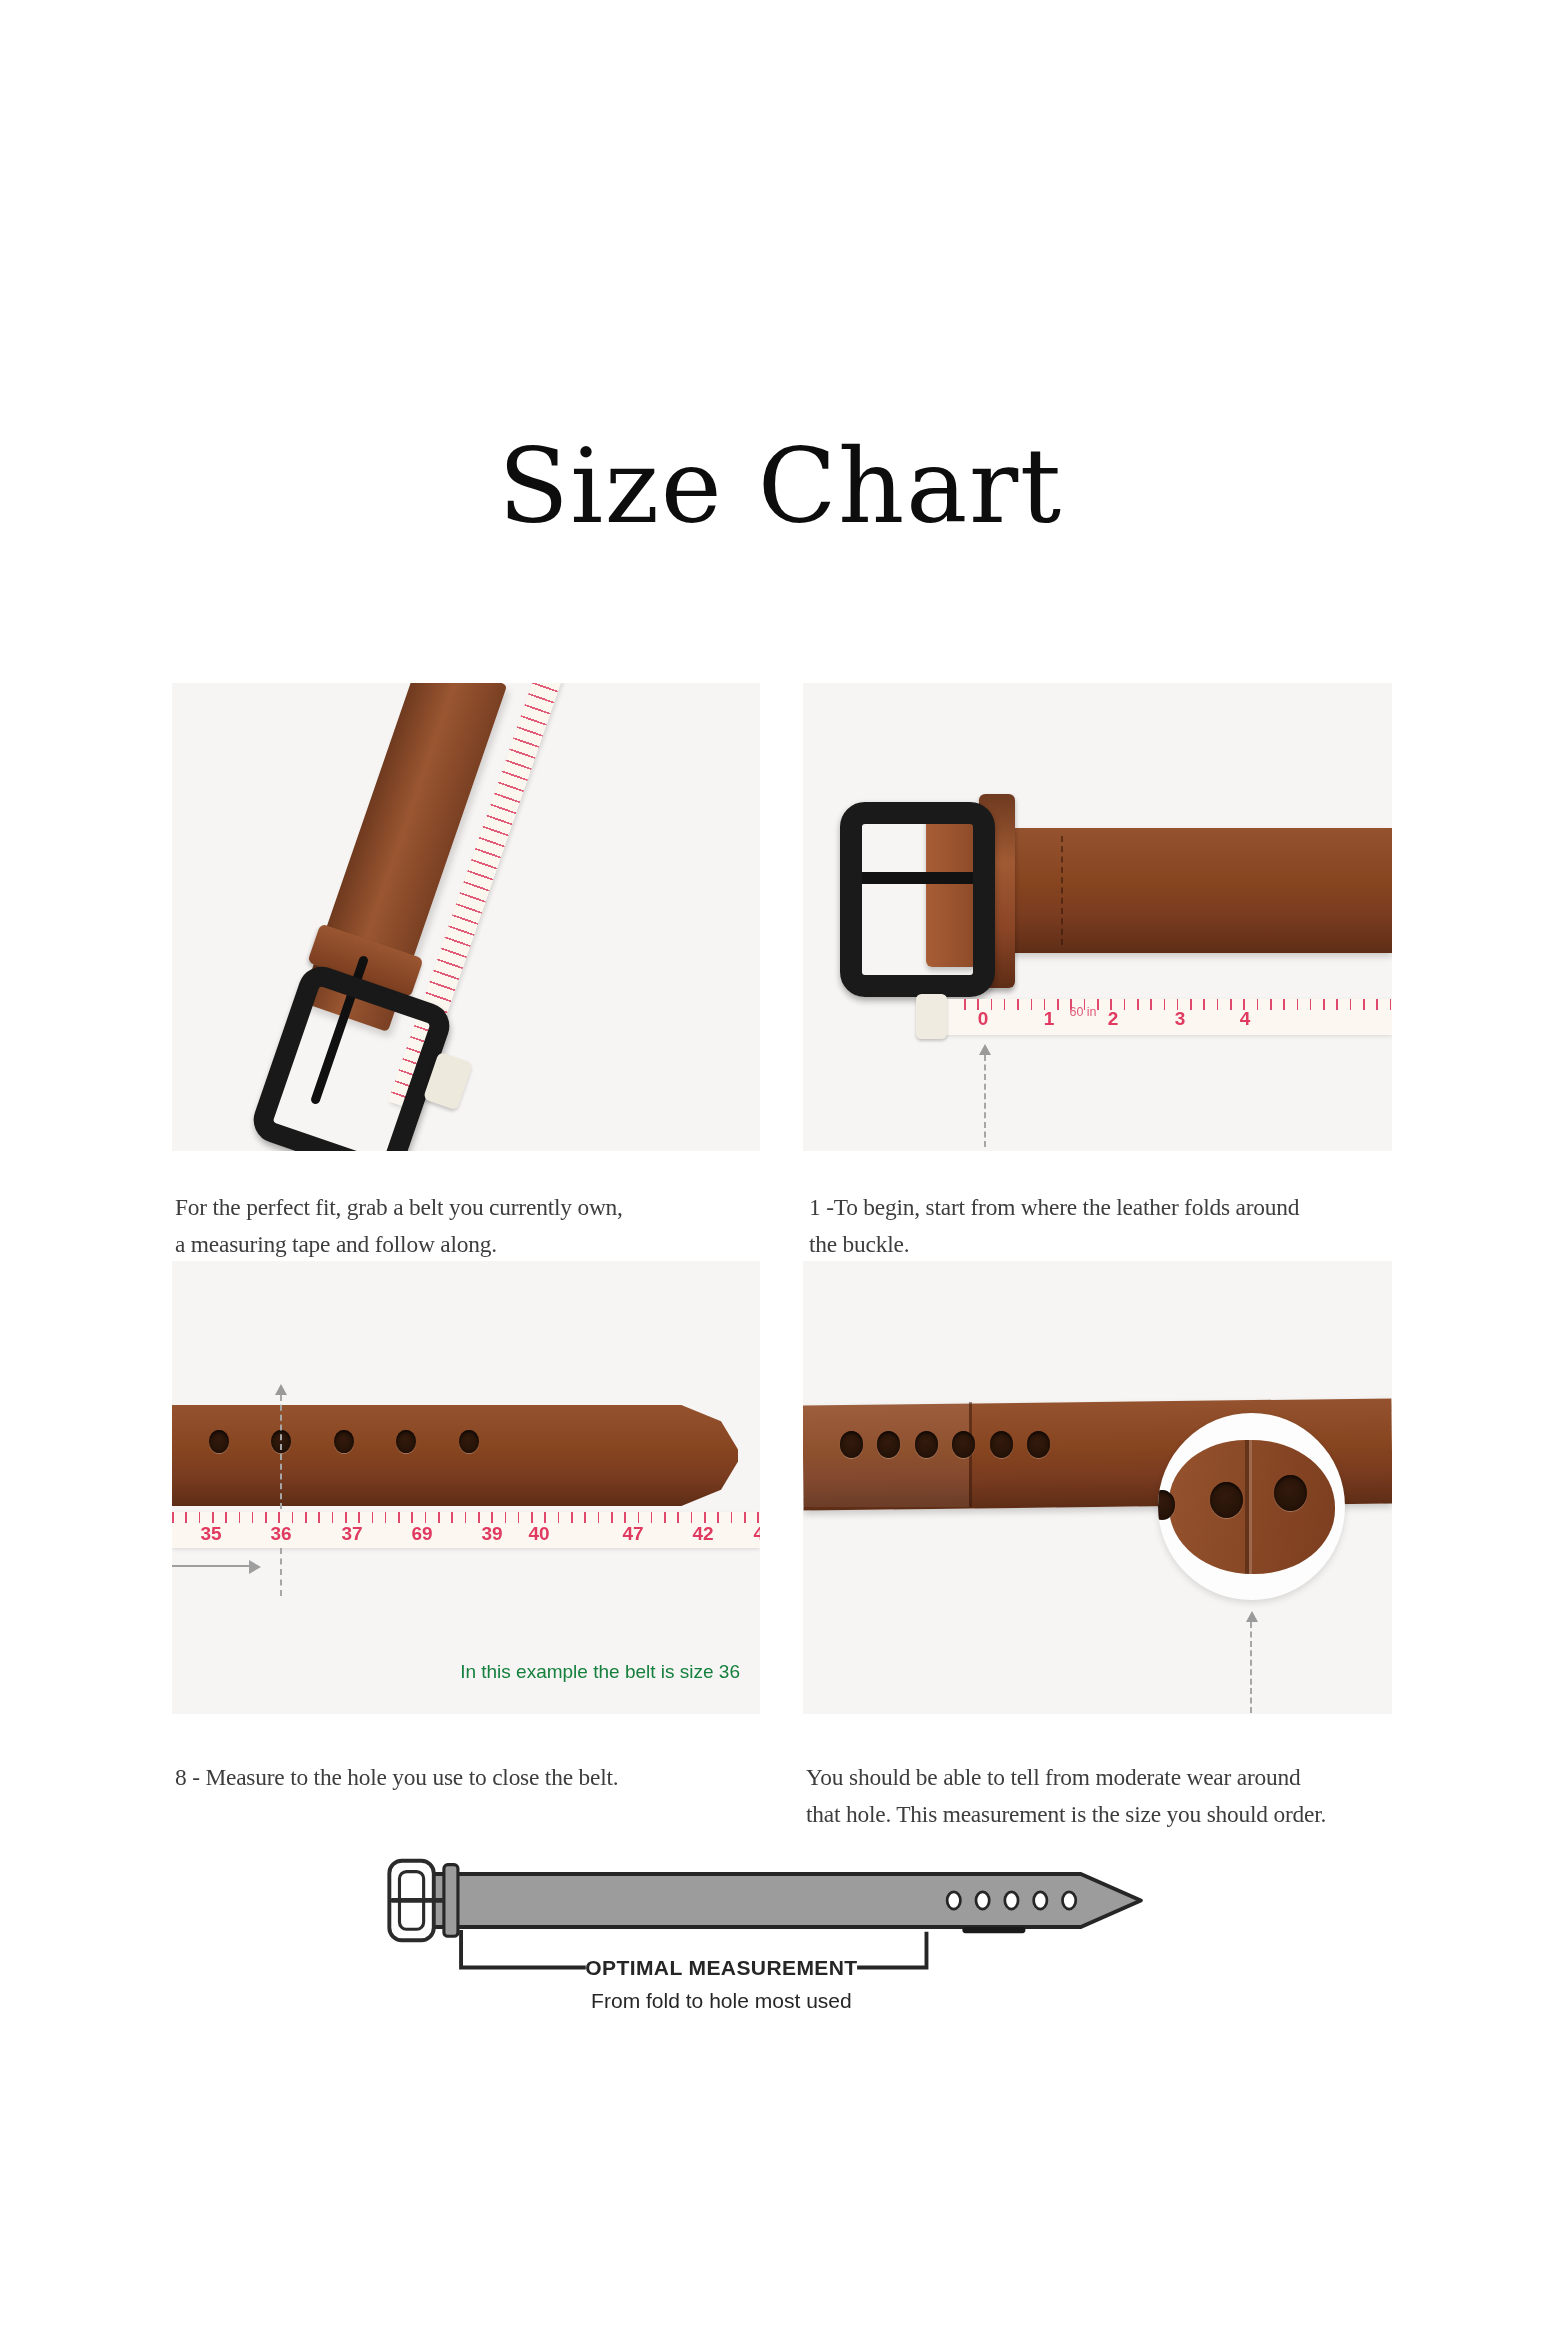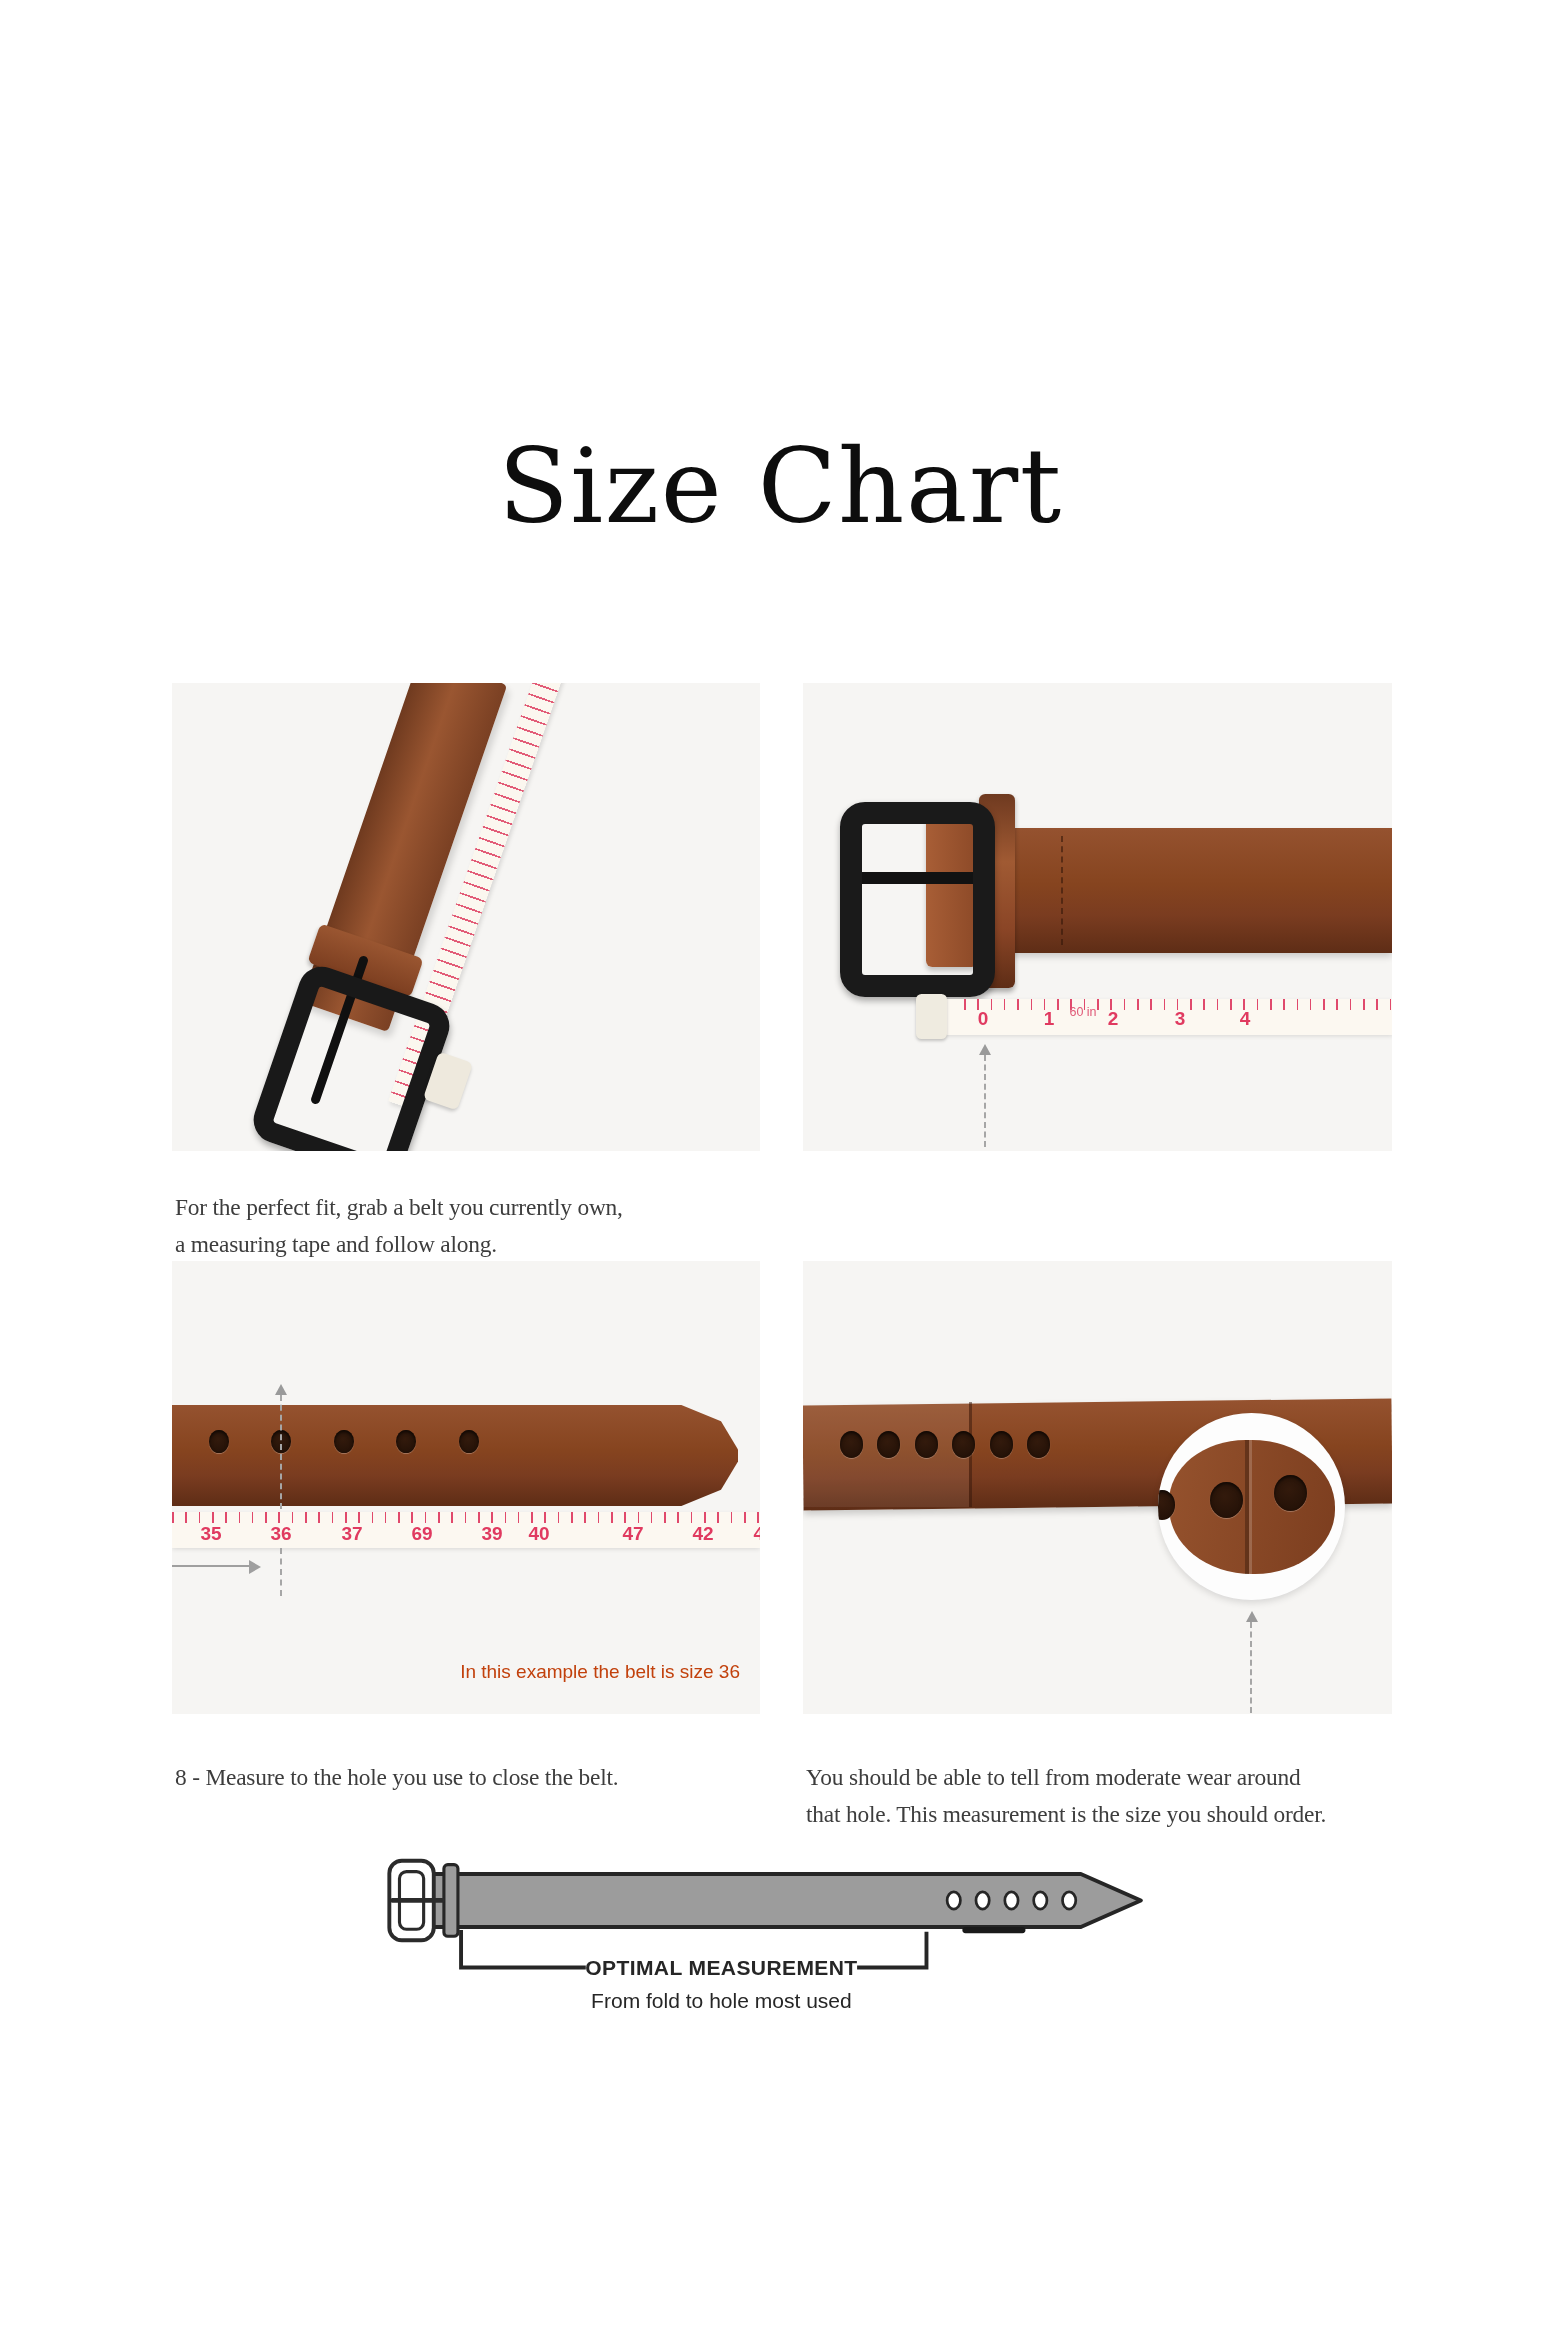--- a/index.html
+++ b/index.html
@@ -79,21 +79,21 @@
 
   
   .p3-belt{position:absolute;left:0;top:144px;width:566px;height:101px;
            clip-path:polygon(0 0,90% 0,97% 16%,100% 44%,100% 56%,97% 84%,90% 100%,0 100%);}
   .p3-tape{left:0;top:251px;width:588px;height:36px;}
   .p3-num{top:11px;}
   .p3-harrow{position:absolute;left:0;top:304px;width:78px;border-top:2.3px solid #9f9f9f;}
   .p3-harrowhead{position:absolute;left:77px;top:299px;width:0;height:0;
                  border-top:7px solid transparent;border-bottom:7px solid transparent;
                  border-left:12.5px solid #9f9f9f;}
-  .p3-note{position:absolute;right:20px;top:400px;font-size:19px;color:#c2410c;}
+  .p3-note{position:absolute;right:20px;top:400px;font-size:19px;color:#15803d;}
 
   
   .p4-strap{position:absolute;left:0;top:141px;width:589px;height:105px;transform:rotate(-0.7deg);}
   .p4-seam{position:absolute;left:166px;top:141px;width:3.1px;height:105px;background:rgba(52,22,9,.5);}
   .p4-light{position:absolute;left:0;top:141px;width:166px;height:105px;background:rgba(255,255,255,.07);}
   .p4-circle{position:absolute;left:355px;top:152px;width:187px;height:187px;border-radius:50%;
              background:#fdfdfd;overflow:hidden;box-shadow:0 3.1px 7.8px rgba(0,0,0,.12);}
   .p4-patch{position:absolute;left:11px;top:26.5px;width:166px;height:134px;
             background:linear-gradient(100deg,#95522d,#7c3e1f);
             border-radius:46% 50% 48% 50%;}
@@ -137,20 +137,24 @@
       <span class="tapenum p2-num" style="left:64px">0</span>
       <span class="tapenum p2-num" style="left:130px">1</span>
       <span class="p2-unit" style="left:164px">60 in</span>
       <span class="tapenum p2-num" style="left:194px">2</span>
       <span class="tapenum p2-num" style="left:261px">3</span>
       <span class="tapenum p2-num" style="left:326px">4</span>
     </div>
     <span class="arrowhead-up" style="left:176px;top:361px"></span>
     <div class="dashline" style="left:181px;top:372px;height:92px"></div>
   </div>
+  <p class="caption cap-tr">
+    <span>1 -To begin, start from where the leather folds around</span>
+    <span>the buckle.</span>
+  </p>
 
   <div class="photo photo3">
     <div class="p3-belt leather"></div>
     <div class="hole" style="left:37px;top:169px;width:20px;height:23.4px"></div>
     <div class="hole" style="left:99px;top:169px;width:20px;height:23.4px"></div>
     <div class="hole" style="left:162px;top:169px;width:20px;height:23.4px"></div>
     <div class="hole" style="left:224px;top:169px;width:20px;height:23.4px"></div>
     <div class="hole" style="left:287px;top:169px;width:20px;height:23.4px"></div>
     <span class="arrowhead-up" style="left:103px;top:123px"></span>
     <div class="dashline" style="left:108px;top:134px;height:114px"></div>

